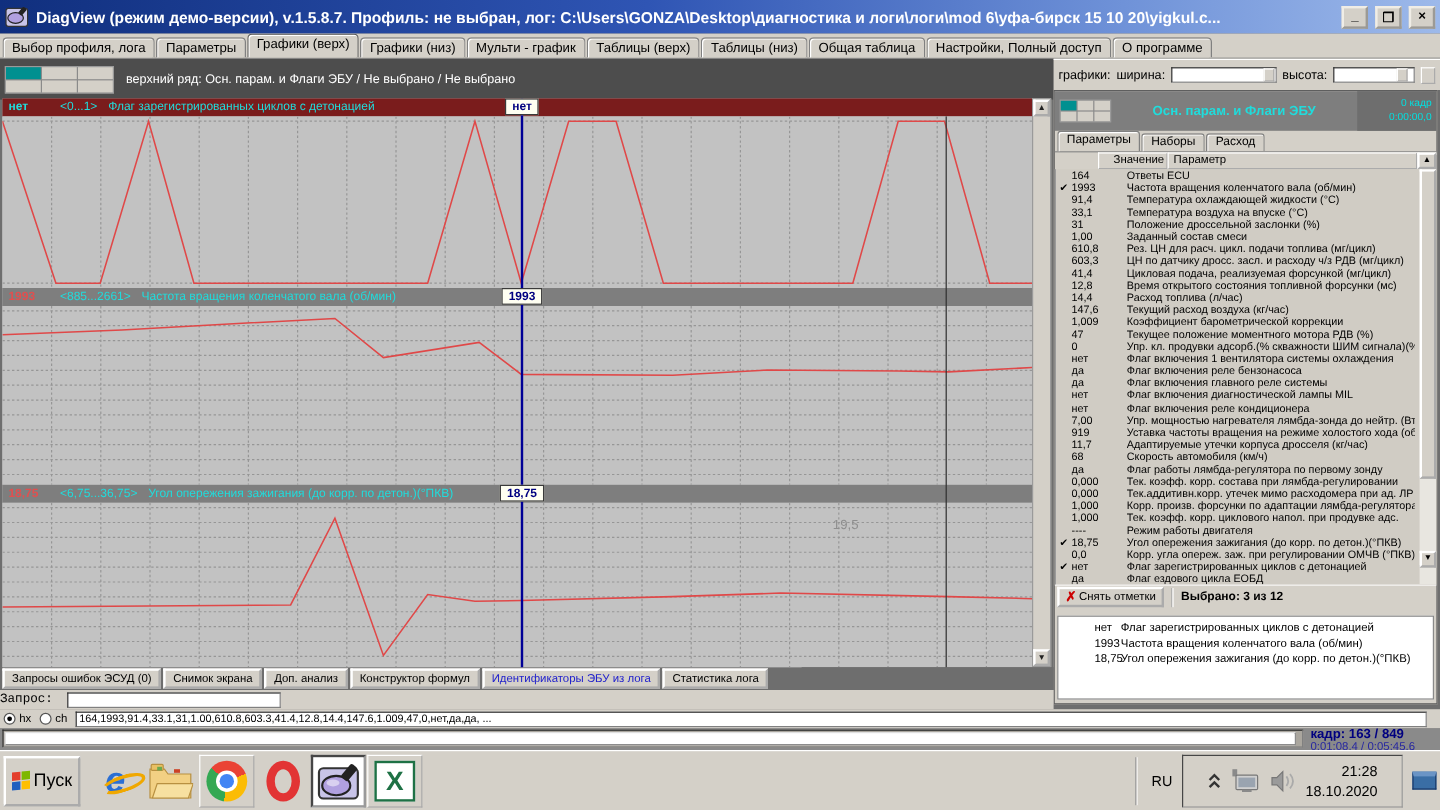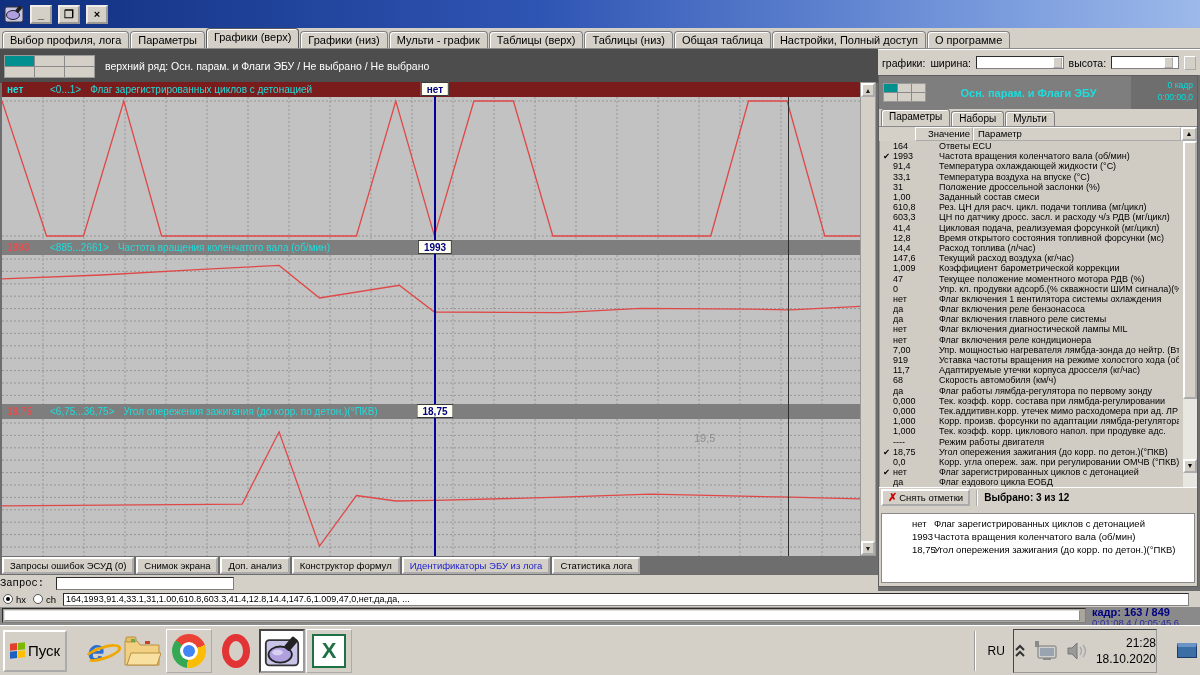--- a/index.html
+++ b/index.html
@@ -128,33 +128,34 @@
     border-left-color:transparent; border-radius:50%; transform:rotate(-18deg); }
   .chrome { width:34px; height:34px; border-radius:50%;
     background:conic-gradient(from -50deg,#ea4335 0 33%,#fbbc05 0 66%,#34a853 0 100%); position:relative; }
   .chrome::before { content:""; position:absolute; left:8px; top:8px; width:18px; height:18px; border-radius:50%; background:#fff; }
   .chrome::after { content:""; position:absolute; left:11px; top:11px; width:12px; height:12px; border-radius:50%; background:#4285f4; }
   .opera { width:28px; height:34px; border-radius:50%; border:7px solid #e23434; }
   .excel { width:34px; height:34px; border:2px solid #1e7145; background:#fff; color:#1e7145;
     font-weight:bold; font-size:22px; display:flex; align-items:center; justify-content:center; }
   .tray-sep { width:2px; height:40px; border-left:1px solid #9a9a9a; border-right:1px solid #fff; margin:0 4px; }
   .lang { font-size:12px; padding:0 8px; }
-  .traybox { height:44px; border:1px inset #9a9a9a; display:flex; align-items:center; gap:8px; padding:0 0; margin-right:20px; }
+  .traybox { height:44px; border:1px inset #9a9a9a; display:flex; align-items:center; gap:8px; padding:0 20px; margin-right:8px; }
   .clock { text-align:right; font-size:12px; line-height:16px; }
   .showdesk { width:20px; height:15px; background:#3a6ea5; border:1px solid #1a3a6a; border-top:4px solid #6a94c5; margin-right:3px; }
 </style>
 </head>
 <body>
 
 <div class="titlebar">
   <svg class="appicon" viewBox="0 0 20 20">
     <rect x="1" y="3" width="18" height="15" rx="2" fill="#c8c4e8" stroke="#333"></rect>
     <ellipse cx="9" cy="11" rx="6.5" ry="4.5" fill="#b0a0e0" stroke="#222"></ellipse>
     <rect x="13" y="2" width="4" height="7" rx="1" transform="rotate(40 15 5)" fill="#222"></rect>
   </svg>
+  <span class="ttext">DiagView (режим демо-версии), v.1.5.8.7. Профиль: не выбран,   лог: C:\Users\GONZA\Desktop\диагностика и логи\логи\mod 6\уфа-бирск 15 10 20\yigkul.c...</span>
   <span class="winbtn">_</span>
   <span class="winbtn">❐</span>
   <span class="winbtn">×</span>
 </div>
 
 <div class="tabrow" id="main-tabs">
     <span class="tab">Выбор профиля, лога</span>
     <span class="tab">Параметры</span>
     <span class="tab active">Графики (верх)</span>
     <span class="tab">Графики (низ)</span>
@@ -330,21 +331,21 @@
     </span>
     <span class="rp-title">Осн. парам. и Флаги ЭБУ</span>
     <span class="rp-frame">
       <span>0 кадр</span><br>
       <span>0:00:00,0</span>
     </span>
   </div>
   <div class="rp-tabs" id="rp-tabs">
       <span class="rp-tab active">Параметры</span>
       <span class="rp-tab">Наборы</span>
-      <span class="rp-tab">Мульти</span>
+      <span class="rp-tab">Расход</span>
     </div>
   <div class="rp-colhead">
     <span class="cell c1">Значение</span>
     <span class="cell c2">Параметр</span>
     <span class="up">▲</span>
   </div>
   <div class="rp-list" id="param-list">
     <div class="sbar"></div>
     <div class="thumb"></div>
     <div class="down">▼</div>

